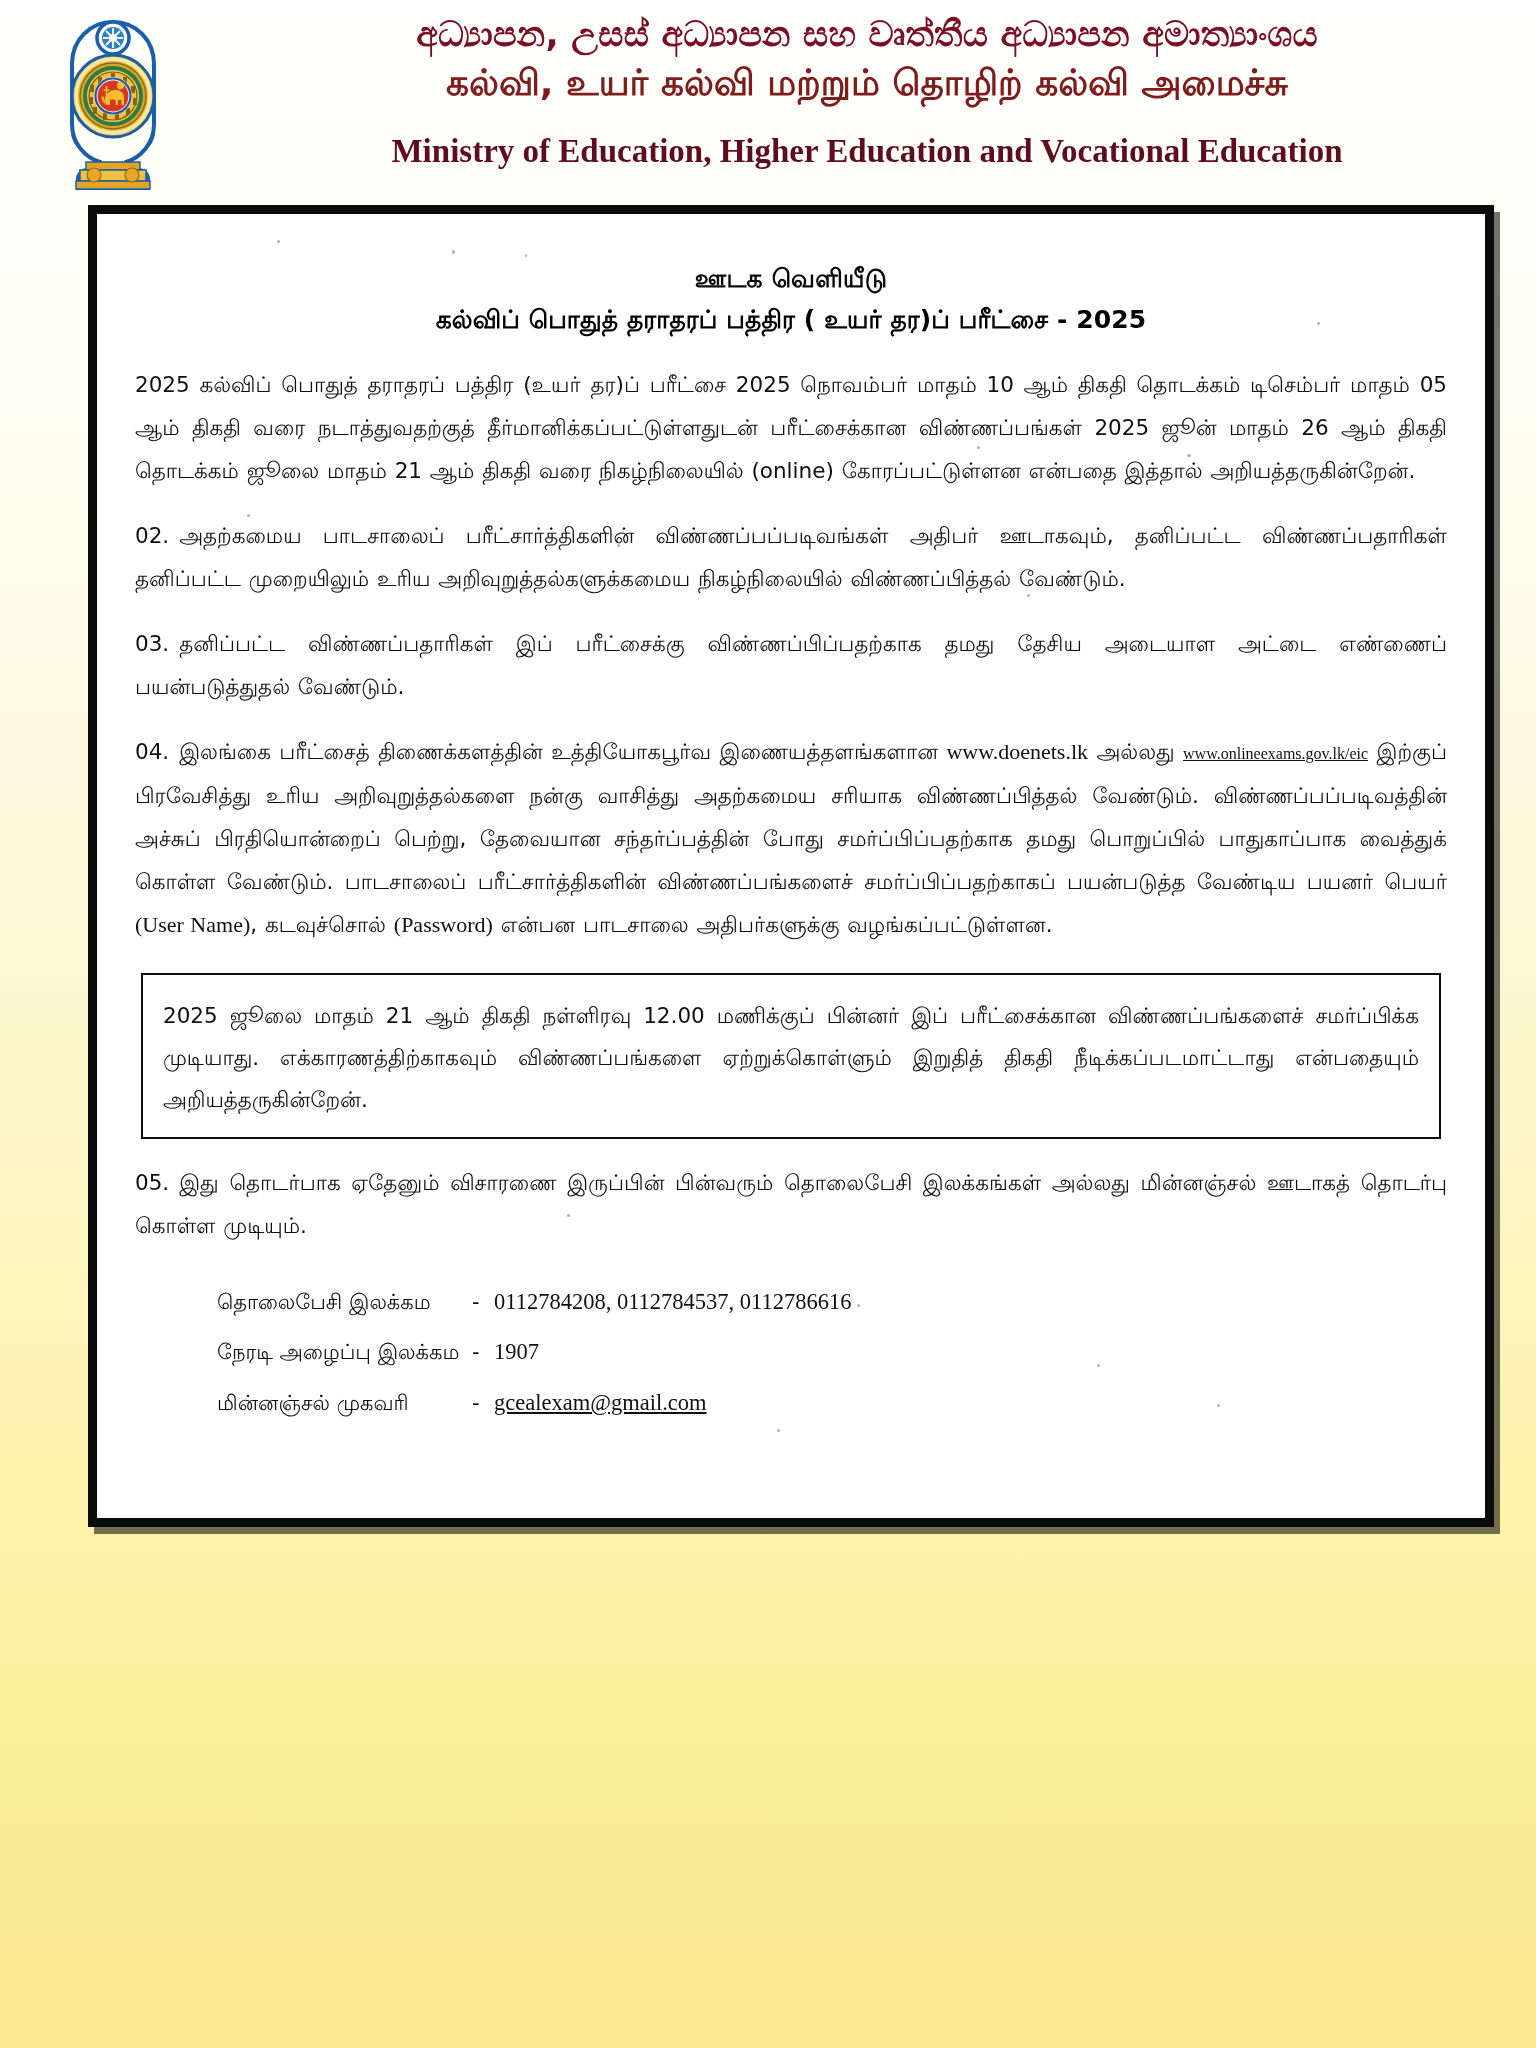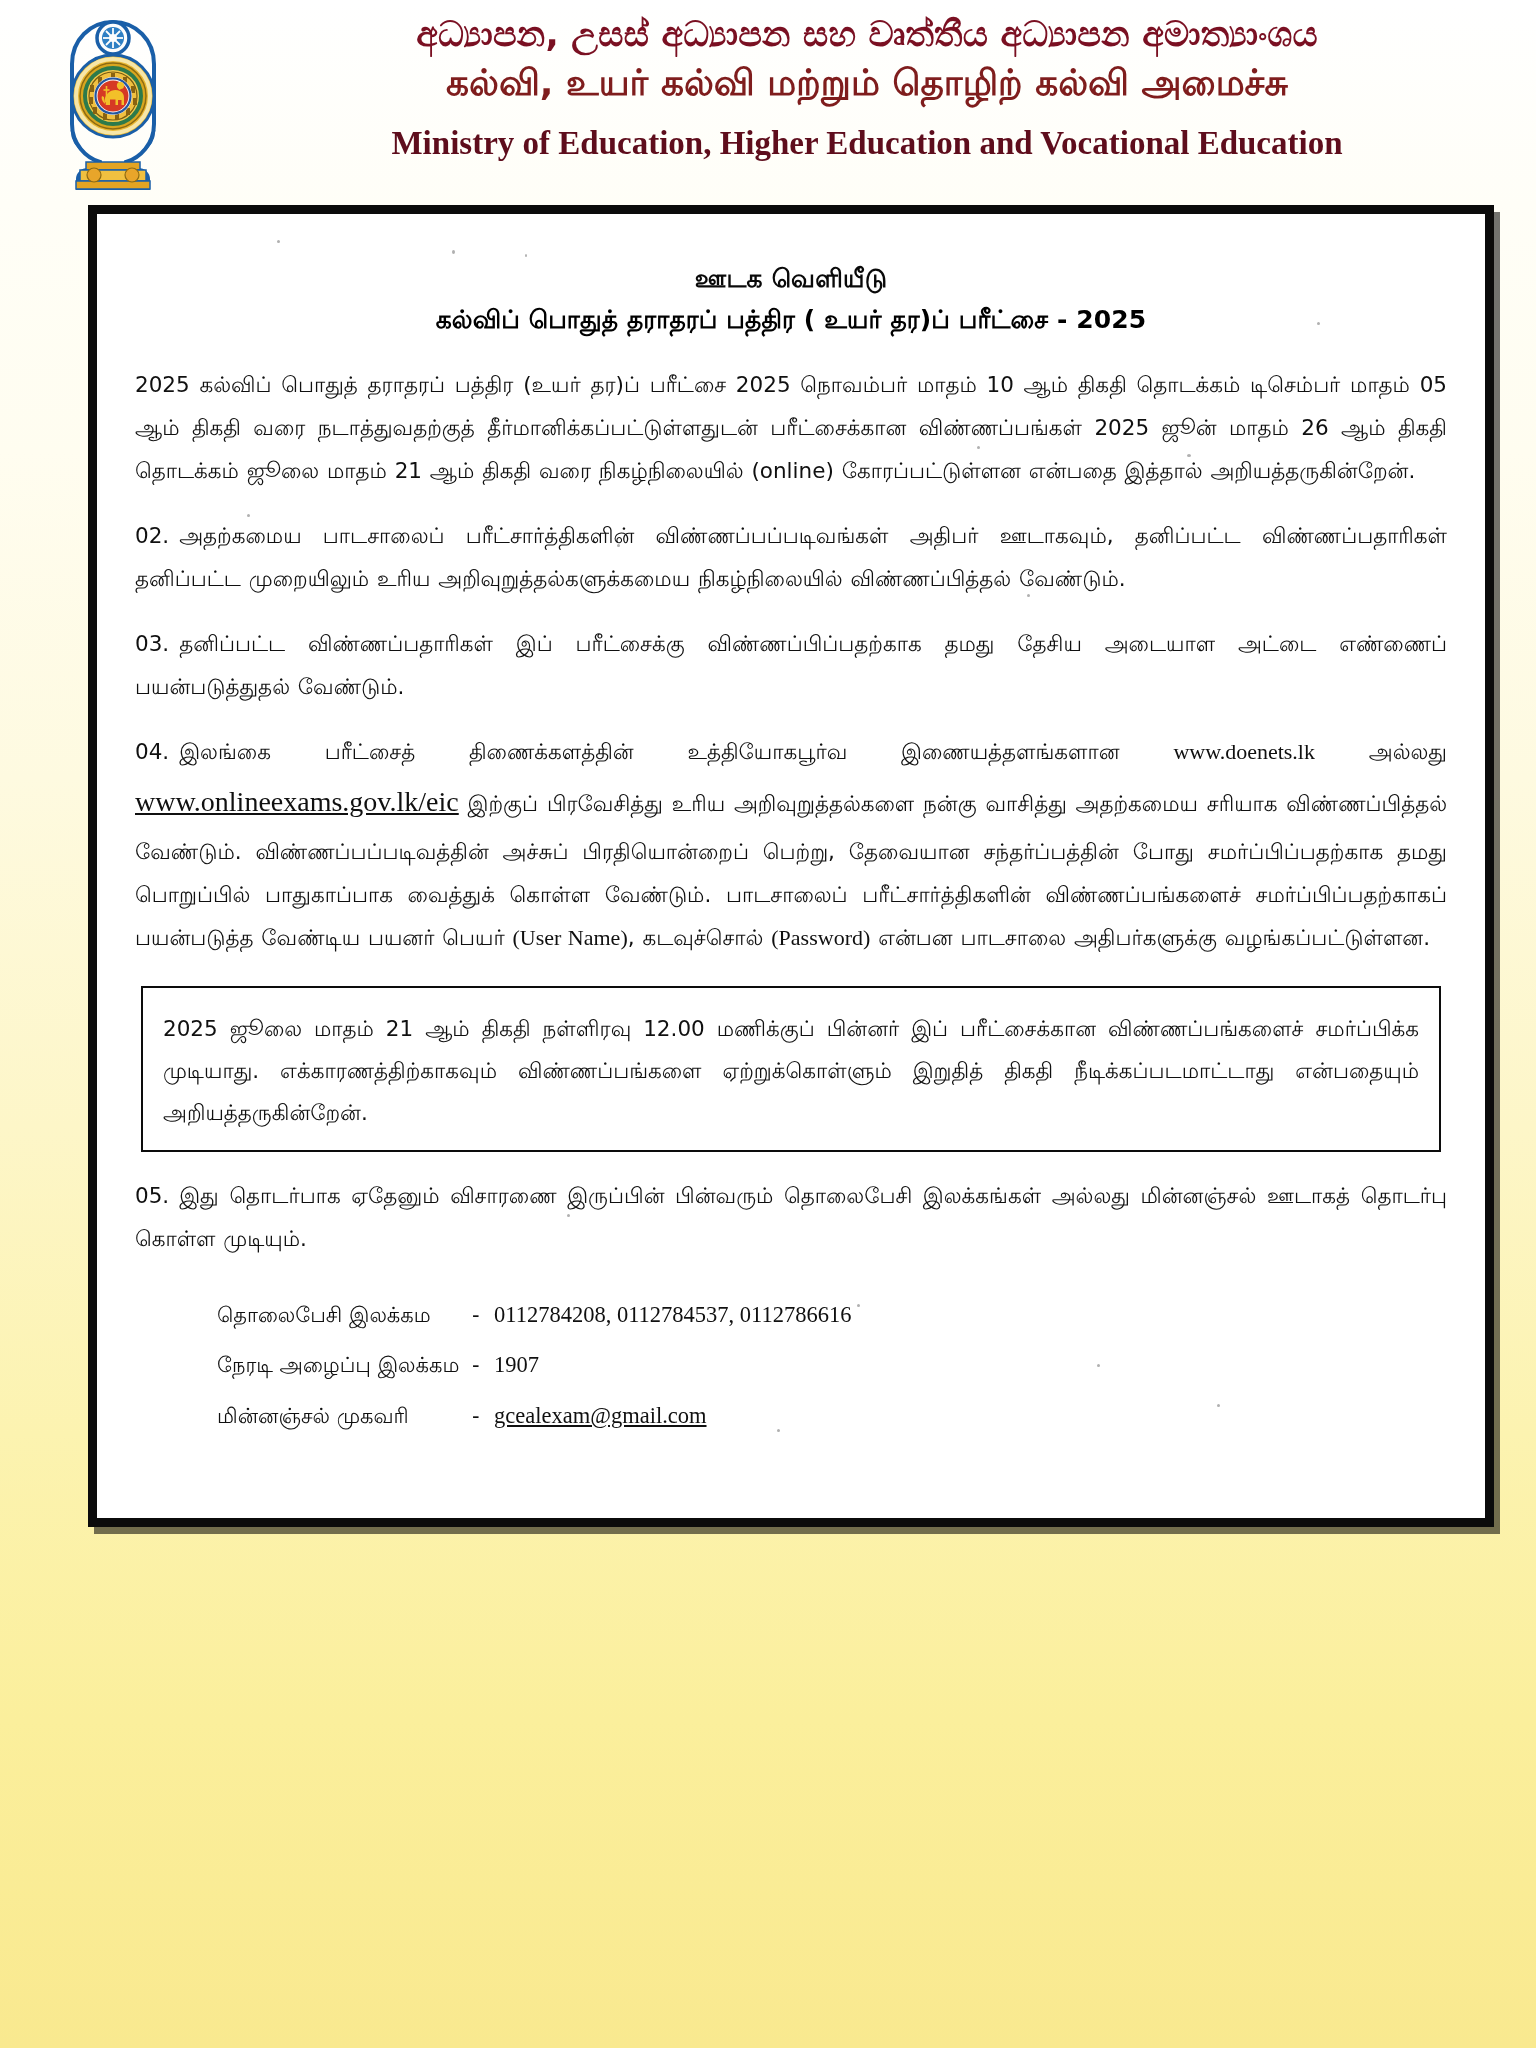--- a/index.html
+++ b/index.html
@@ -68,21 +68,21 @@
     color: #7f1d1d;
     line-height: 1.42;
     white-space: nowrap;
   }
   .lh-line-en {
     font-family: "Liberation Serif", serif;
     font-size: 33px;
     font-weight: bold;
     color: #5e0d1c;
     line-height: 1.45;
-    margin-top: 12px;
+    margin-top: 20px;
     white-space: nowrap;
   }
 
   
   .doc-outer {
     position: absolute;
     left: 88px;
     top: 205px;
     width: 1406px;
     height: 1322px;
@@ -142,21 +142,21 @@
   .para.first { margin-top: 26px; }
 
   .para .num { margin-right: 10px; }
 
   .latin {
     font-family: "Liberation Serif", serif;
     font-size: 22px;
   }
   .latin-u {
     font-family: "Liberation Serif", serif;
-    font-size: 28px;
+    font-size: 16px;
     text-decoration: underline;
   }
 
   
   .notice-box {
     border: 2.5px solid #0c0c0c;
     margin: 26px 6px 0 6px;
     padding: 20px 20px 16px 20px;
   }
   .notice-box .para {

